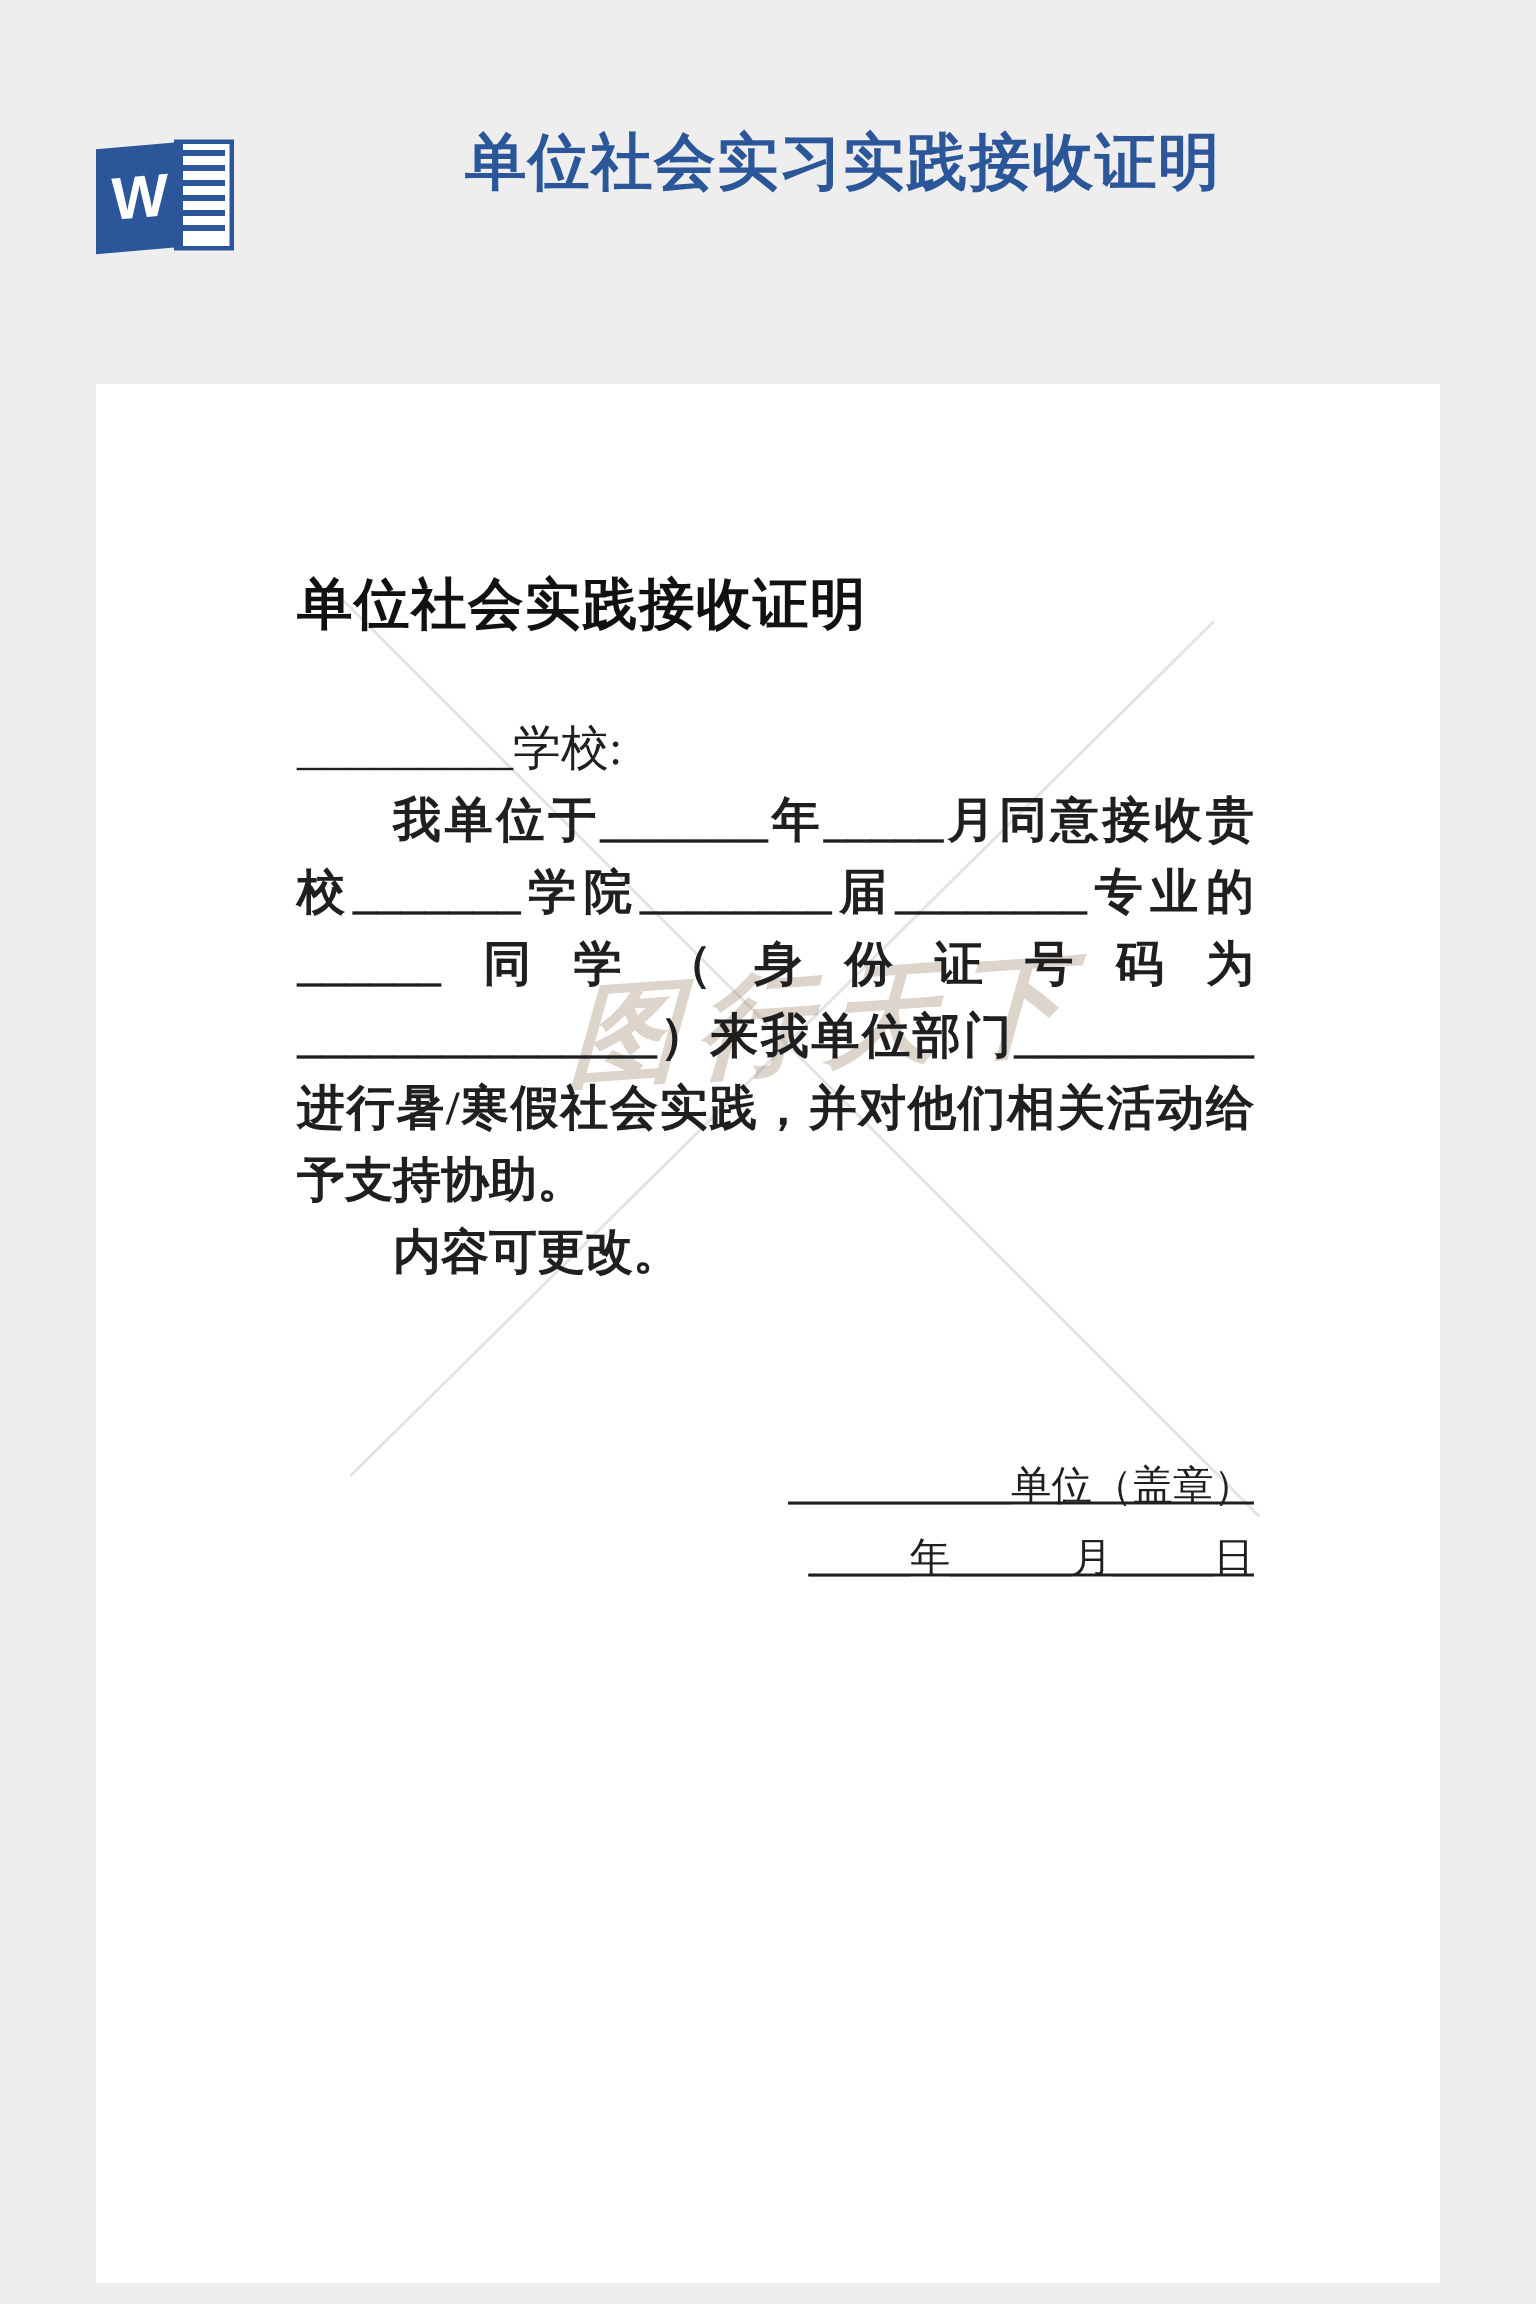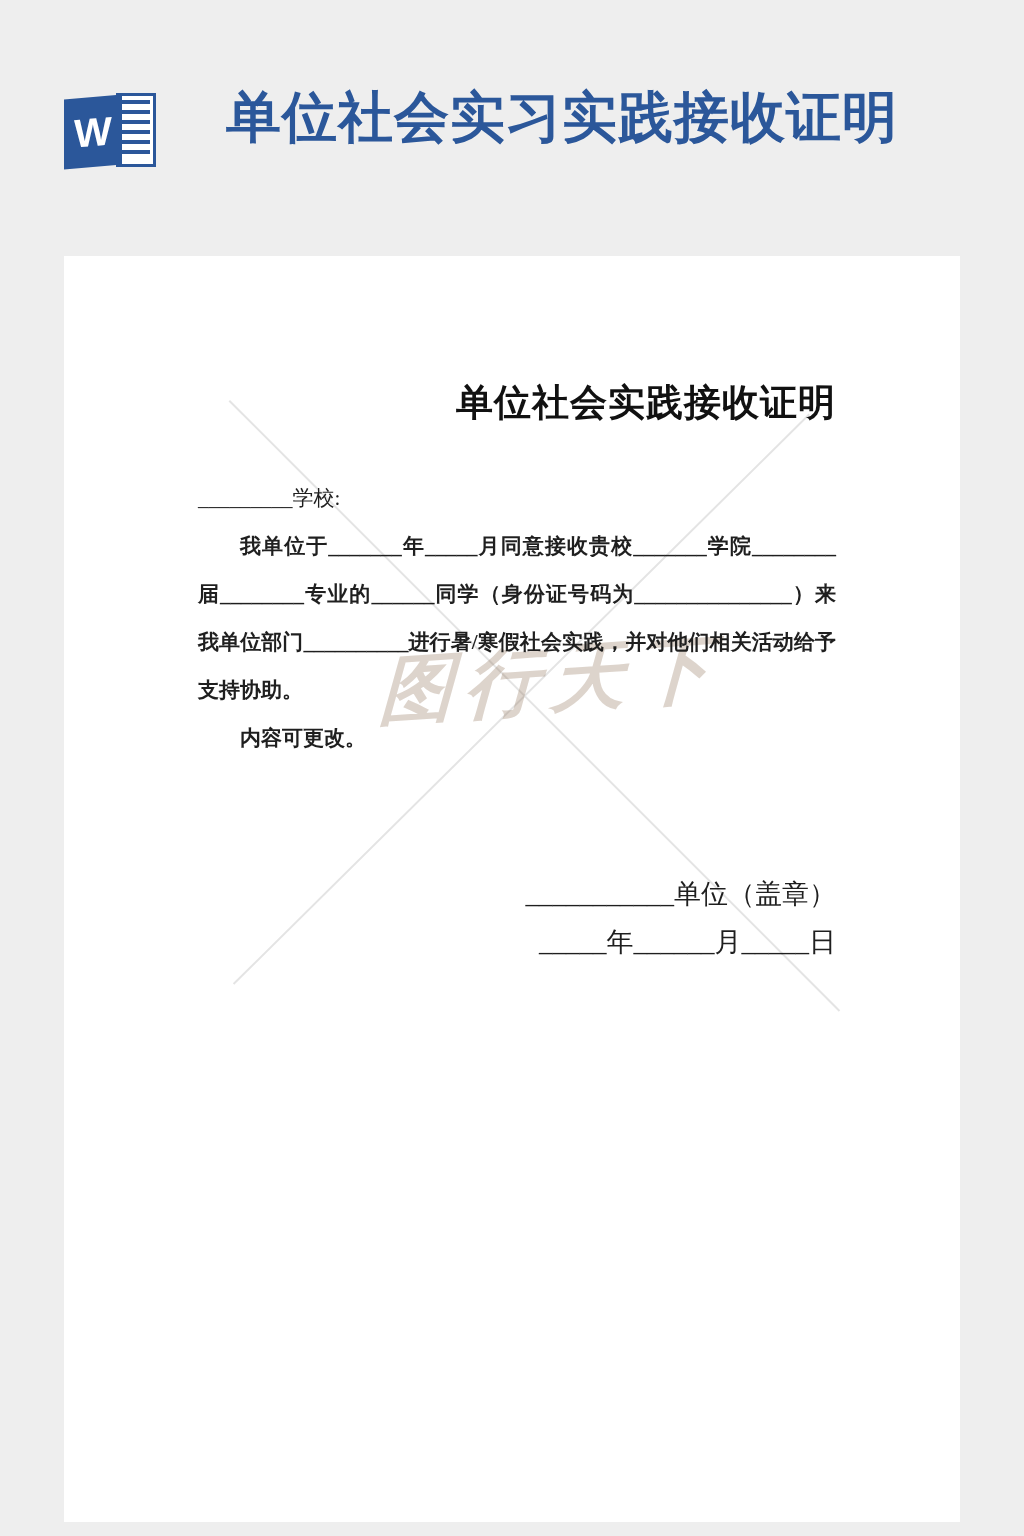--- a/index.html
+++ b/index.html
@@ -26,21 +26,21 @@
     position: absolute; left: 0; top: 5px; width: 58px; height: 70px;
     background: #2b579a; transform: skewY(-5deg);
     display: flex; align-items: center; justify-content: center;
   }
   .word-icon .cover span {
     color: #ffffff; font-size: 40px; font-weight: 700; line-height: 1;
     font-family: "Liberation Sans", sans-serif;
   }
   .header-text { position: absolute; left: 100px; right: 0; top: 84px; text-align: center; }
   .header-title {
-    margin: 0; font-size: 55px; font-weight: 700; color: #2b579a;
+    margin: 0; font-size: 41px; font-weight: 700; color: #2b579a;
     letter-spacing: 1px; line-height: 1.2;
   }
   .header-subtitle { margin-top: 10px; font-size: 27px; color: #3a3a3a; }
 
   
   .paper {
     position: absolute; left: 64px; top: 256px; width: 896px; height: 1266px;
     background: #ffffff; overflow: hidden;
   }
 
@@ -61,30 +61,30 @@
   }
 
   
   .doc {
     position: relative; z-index: 2;
     padding: 122px 124px 0 134px;
     font-family: "Liberation Serif", "DejaVu Serif", serif;
     color: #1f1f1f;
   }
   .doc-title {
-    margin: 0; text-align: right;
+    margin: 0; text-align: left;
     font-size: 37px; font-weight: 700; color: #111111;
     letter-spacing: 1px;
   }
-  .doc-text { margin-top: 46px; font-size: 21px; line-height: 48px; text-align: justify; }
+  .doc-text { margin-top: 46px; font-size: 32px; line-height: 48px; text-align: justify; }
   .doc-text p { margin: 0; }
   .doc-text p.indent { text-indent: 2em; font-weight: bold; }
   .signature {
     margin-top: 108px; text-align: right;
-    font-size: 27px; line-height: 48px;
+    font-size: 27px; line-height: 48px; text-decoration: underline;
   }
 </style>
 </head>
 <body>
 
 <header>
   <div class="word-icon">
     <div class="sheet">
       <div class="sheet-lines"></div>
     </div>

